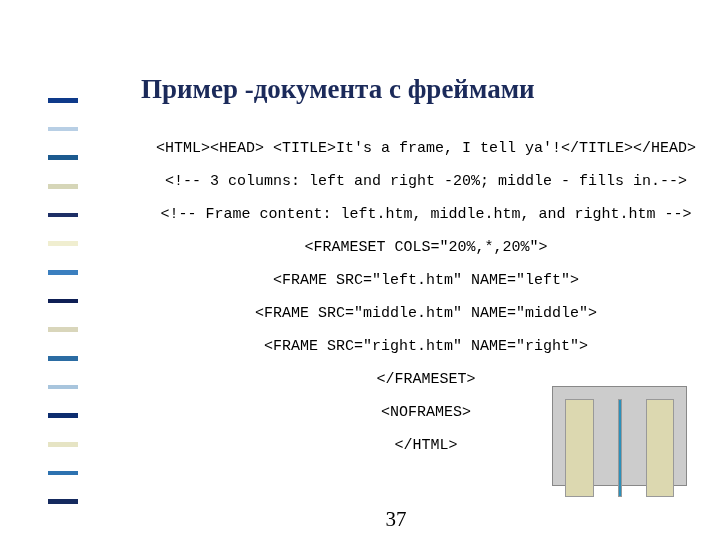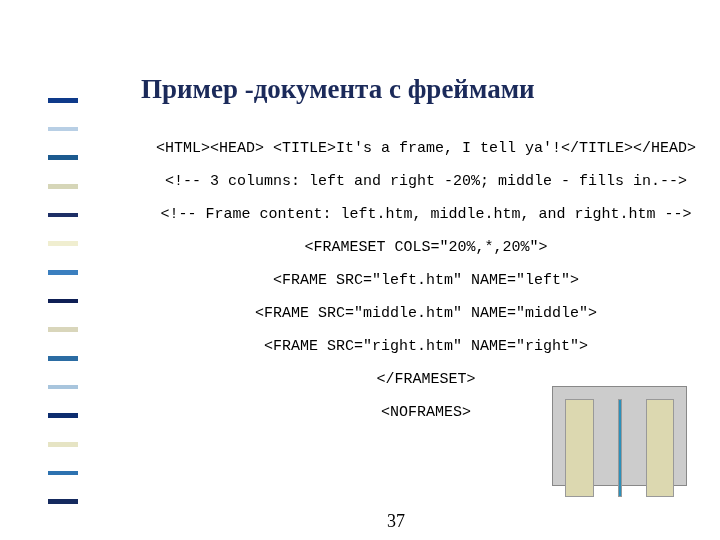--- a/index.html
+++ b/index.html
@@ -76,21 +76,21 @@
   .col-right {
     width: 28.5px;
     background: #dcd8b0;
   }
   .page-number {
     position: absolute;
     bottom: 20px;
     left: 50%;
     transform: translateX(-50%);
     font-family: "Times New Roman", serif;
-    font-size: 18px;
+    font-size: 21px;
     color: #000;
   }
 </style>
 </head>
 <body>
 
 <div class="sidebar" id="sidebar">
     <div class="square" style="background: rgb(14, 58, 138);"></div>
     <div class="square" style="background: rgb(184, 207, 229);"></div>
     <div class="square" style="background: rgb(28, 90, 143);"></div>
@@ -113,20 +113,21 @@
 <div class="code-block">
   <div class="code-line">&lt;HTML&gt;&lt;HEAD&gt; &lt;TITLE&gt;It's a frame, I tell ya'!&lt;/TITLE&gt;&lt;/HEAD&gt;</div>
   <div class="code-line">&lt;!-- 3 columns: left and right -20%; middle - fills in.--&gt;</div>
   <div class="code-line">&lt;!-- Frame content: left.htm, middle.htm, and right.htm --&gt;</div>
   <div class="code-line">&lt;FRAMESET COLS="20%,*,20%"&gt;</div>
   <div class="code-line">&lt;FRAME SRC="left.htm" NAME="left"&gt;</div>
   <div class="code-line">&lt;FRAME SRC="middle.htm" NAME="middle"&gt;</div>
   <div class="code-line">&lt;FRAME SRC="right.htm" NAME="right"&gt;</div>
   <div class="code-line">&lt;/FRAMESET&gt;</div>
   <div class="code-line">&lt;NOFRAMES&gt;</div>
+  <div class="code-line">&lt;/HTML&gt;</div>
 </div>
 
 <div class="frame-diagram">
   <div class="frame-col col-left"></div>
   <div class="frame-col col-middle"></div>
   <div class="frame-col col-right"></div>
 </div>
 
 <div class="page-number">37</div>
 

